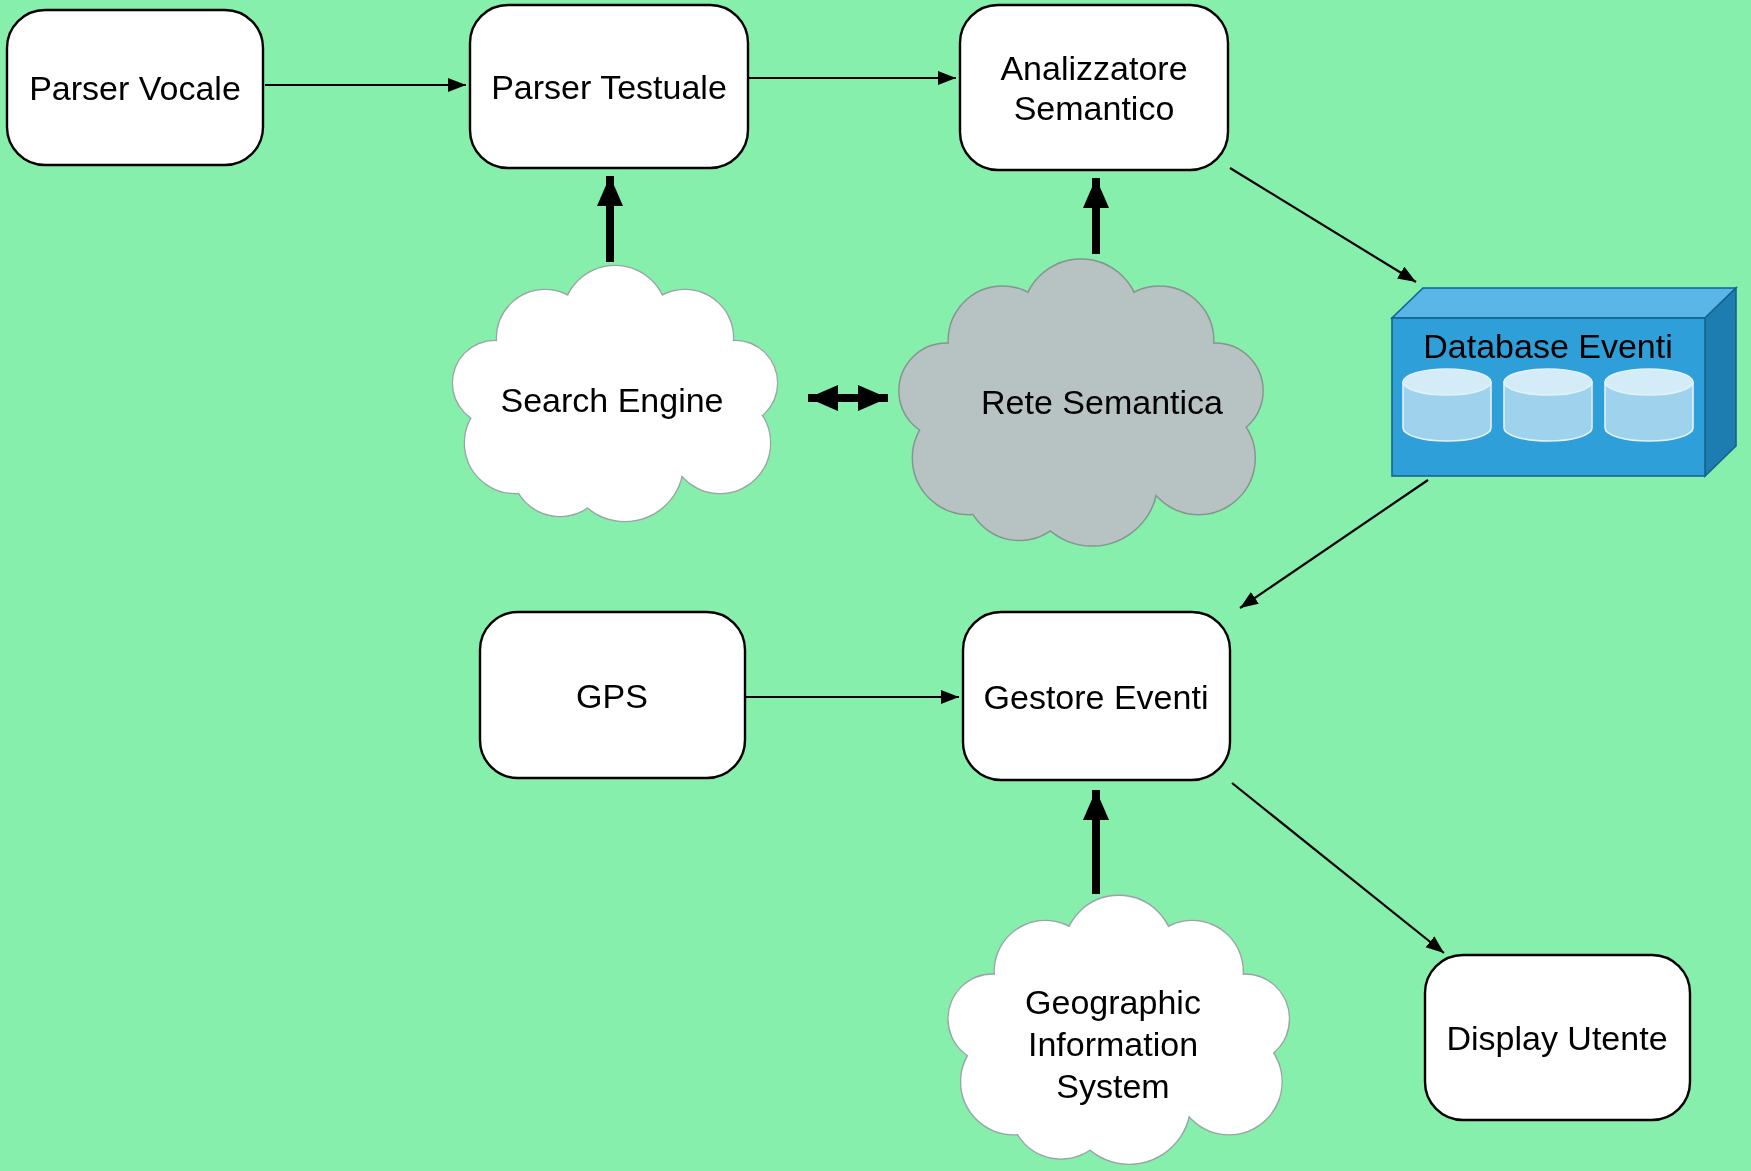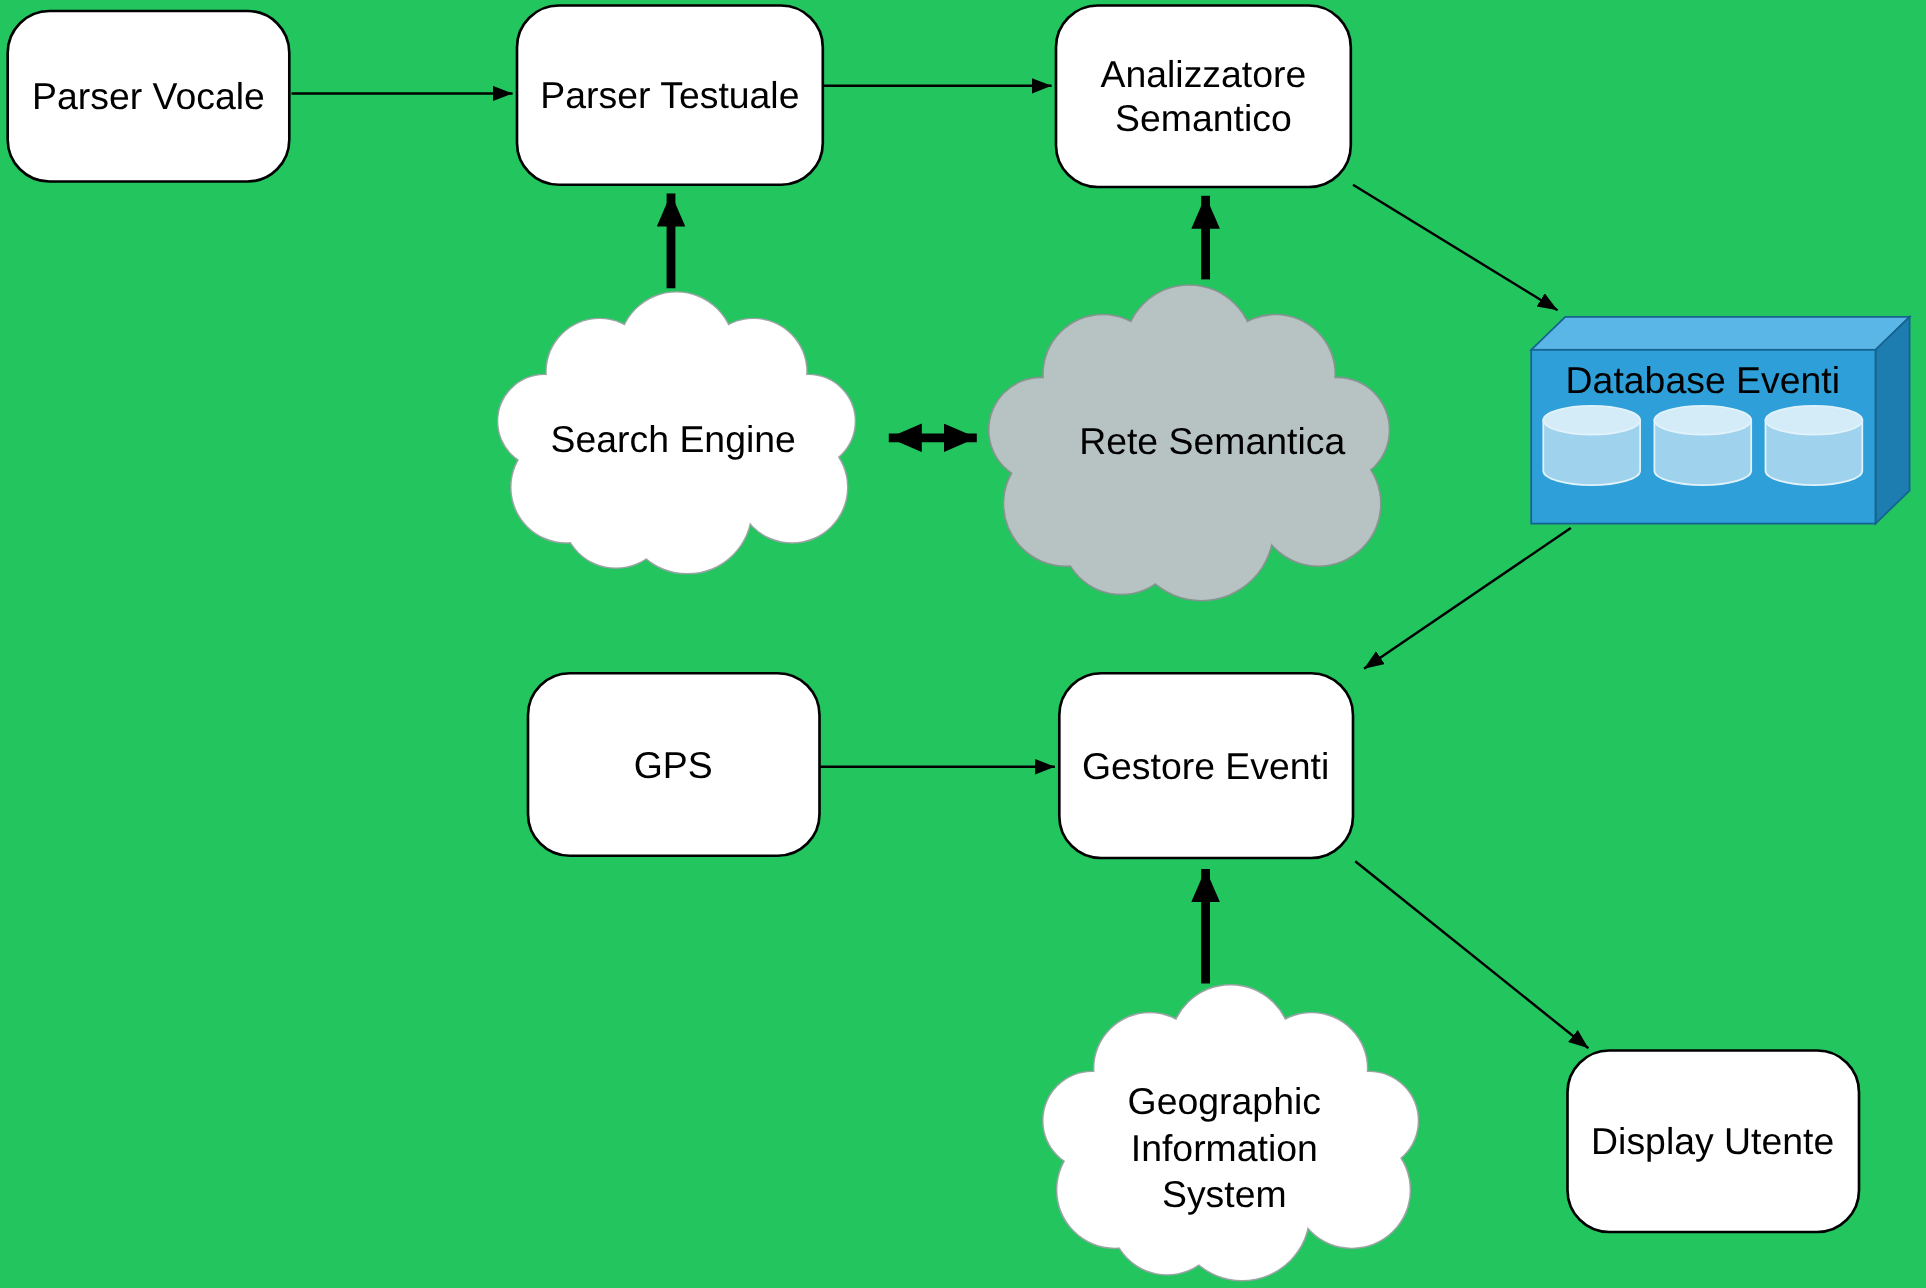--- a/index.html
+++ b/index.html
@@ -4,21 +4,21 @@
 <style>
   html, body {
     margin: 0;
     padding: 0;
     background: #ffffff;
   }
   .stage {
     width: 1751px;
     height: 1171px;
     position: relative;
-    background: #22c55e;
+    background: #86efac;
   }
   svg {
     display: block;
   }
   svg text {
     font-family: "Liberation Sans", "DejaVu Sans", sans-serif;
     fill: #000000;
   }
   .node-label {
     font-size: 34px;

